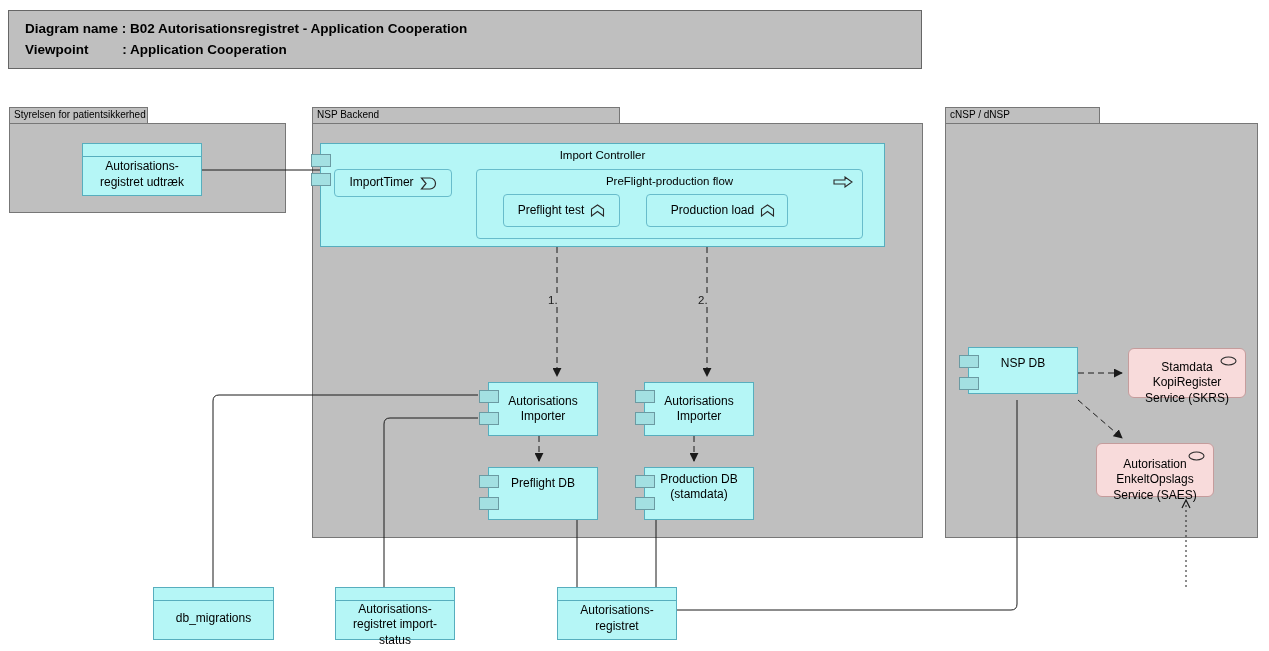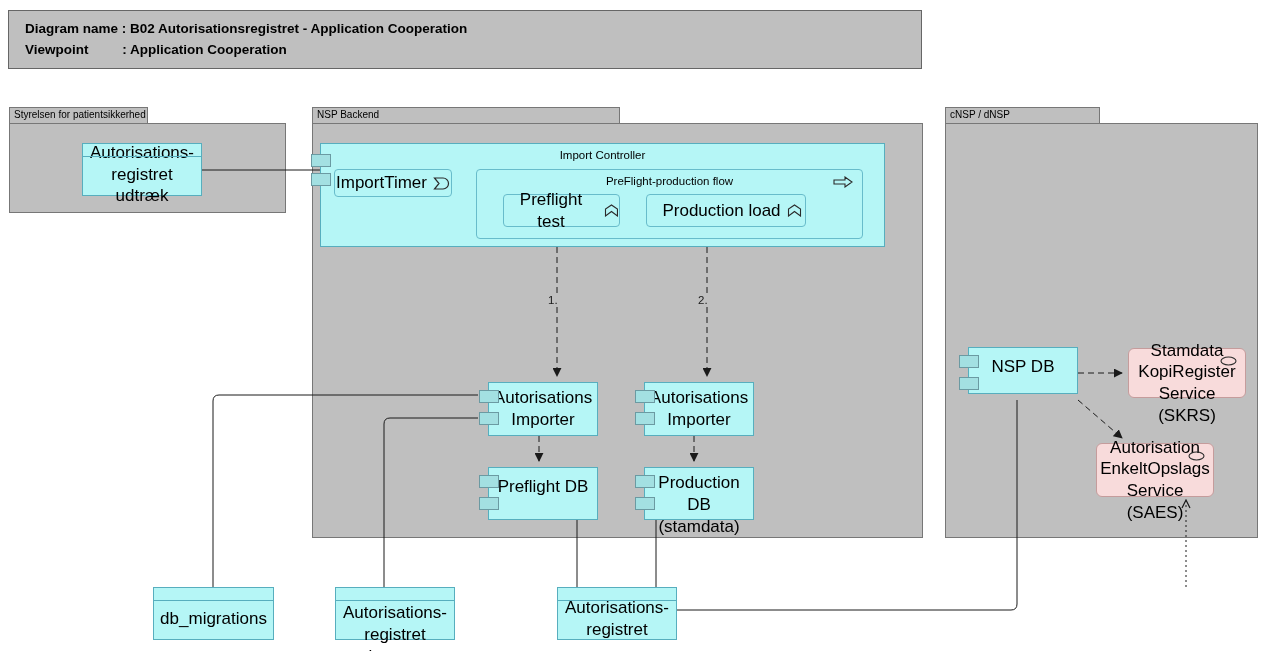--- a/index.html
+++ b/index.html
@@ -10,21 +10,21 @@
   .title-box{background:#bfbfbf;border:1px solid #666;z-index:2;padding:7px 0 0 12px;box-sizing:border-box;}
   .title-line{font-weight:bold;font-size:13.5px;line-height:21px;white-space:pre;}
   
   .grp-tab{background:#bfbfbf;border:1px solid #777;border-bottom:none;z-index:2;box-sizing:border-box;
            font-size:10px;padding:1px 4px;white-space:nowrap;overflow:visible;}
   .grp-body{background:#bfbfbf;border:1px solid #777;z-index:1;box-sizing:border-box;}
   
   .node{box-sizing:border-box;z-index:4;display:flex;align-items:center;justify-content:center;text-align:center;}
   .cyan{background:#b5f6f6;border:1px solid #57aebe;}
   .pink{background:#f8dbdb;border:1px solid #c59c9c;}
-  .lbl{font-size:17px;line-height:1.28;white-space:pre-line;}
+  .lbl{font-size:12px;line-height:1.28;white-space:pre-line;}
   .strip{position:absolute;left:0;top:0;right:0;height:12px;border-bottom:1px solid #57aebe;}
   .pink .strip{border-bottom-color:#c59c9c;}
   .artifact{padding-top:10px;}
   .port{position:absolute;left:-10px;width:20px;height:13px;background:#a3e0e2;border:1px solid #6b9aa2;box-sizing:border-box;z-index:5;}
   .rounded{border:1px solid #68bccb;border-radius:4px;background:#b5f6f6;z-index:5;
            display:flex;align-items:center;justify-content:center;gap:6px;box-sizing:border-box;}
   .service{border-radius:6px;padding-top:20px;}
   .svc-ico{position:absolute;top:7px;right:8px;}
   .big-label{position:absolute;top:5px;left:0;right:0;text-align:center;font-size:11.5px;}
   .edge-lbl{z-index:6;font-size:11.5px;background:#bfbfbf;padding:0 2px;color:#1a1a1a;}
@@ -107,21 +107,21 @@
         <path d="M1,4 H12 V1 L19,6 L12,11 V8 H1 Z" fill="none" stroke="#2a2a2a" stroke-width="1.1"></path>
       </svg>
 
       <div class="abs rounded" style="left:26px;top:24px;width:117px;height:33px;">
         <span class="lbl">Preflight test</span>
         <svg class="ico" width="15" height="13" viewBox="0 0 15 13">
           <path d="M1.5,12 V5 L7.5,1 L13.5,5 V12 L7.5,7.5 Z" fill="none" stroke="#2a2a2a" stroke-width="1.1"></path>
         </svg>
       </div>
 
-      <div class="abs rounded" style="left:169px;top:24px;width:160px;height:33px;padding-left:12px;">
+      <div class="abs rounded" style="left:169px;top:24px;width:142px;height:33px;padding-left:12px;">
         <span class="lbl">Production load</span>
         <svg class="ico" width="15" height="13" viewBox="0 0 15 13">
           <path d="M1.5,12 V5 L7.5,1 L13.5,5 V12 L7.5,7.5 Z" fill="none" stroke="#2a2a2a" stroke-width="1.1"></path>
         </svg>
       </div>
     </div>
   </div>
 
   <div class="abs edge-lbl" style="left:546px;top:294px;">1.</div>
   <div class="abs edge-lbl" style="left:696px;top:294px;">2.</div>

